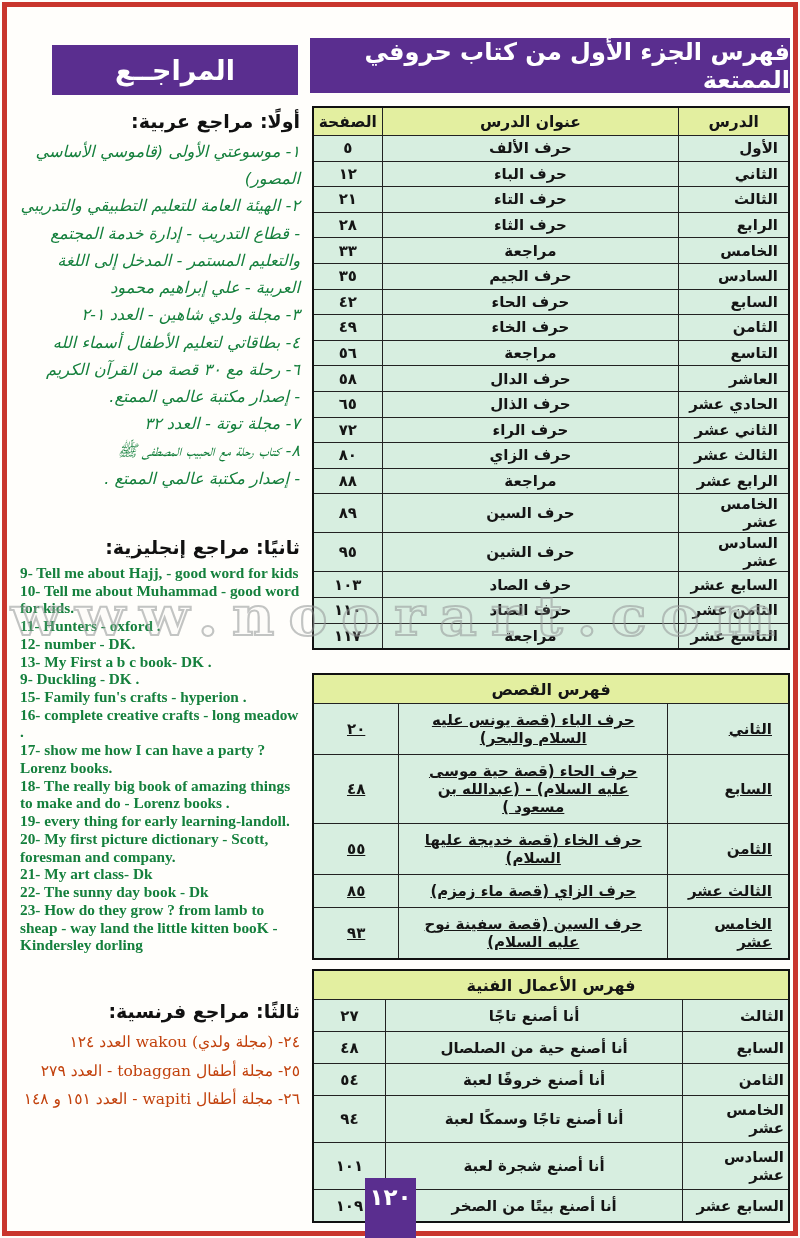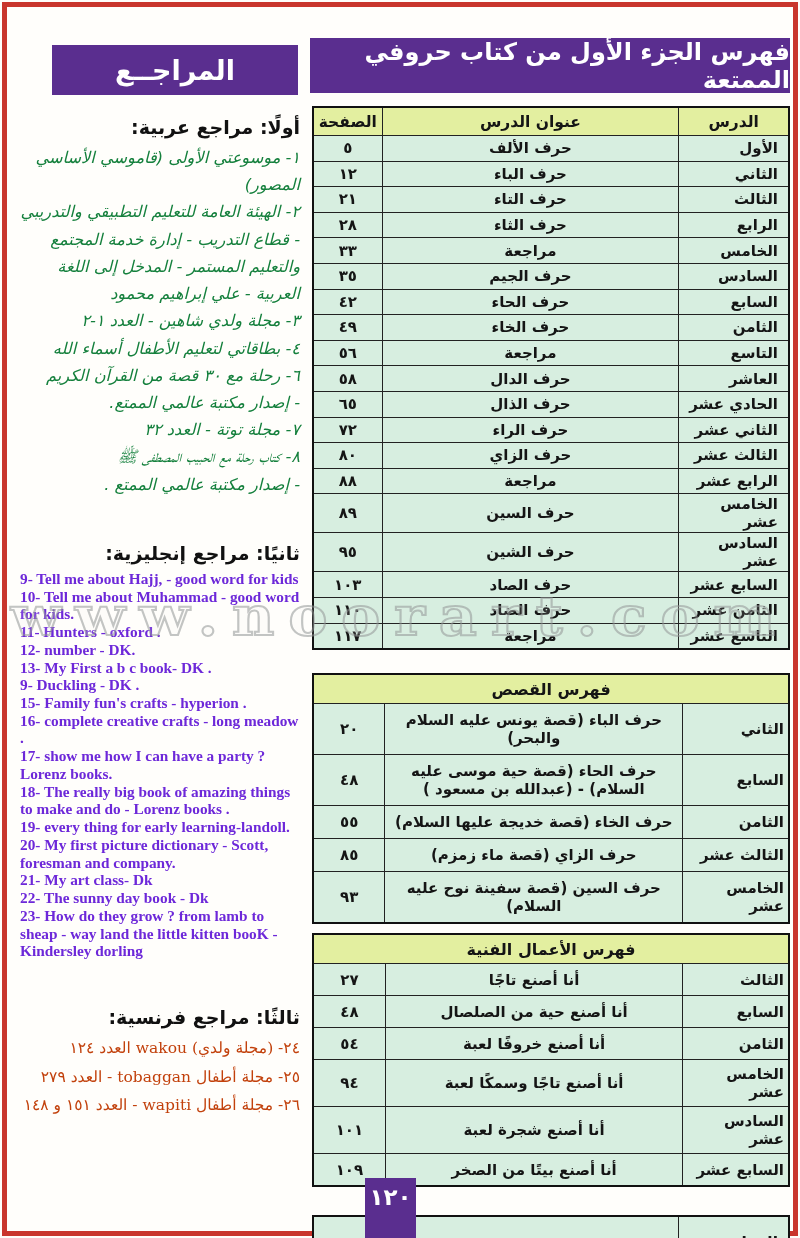--- a/index.html
+++ b/index.html
@@ -17,29 +17,29 @@
   }
   
   .left-col{
     position:absolute;top:45px;left:20px;width:280px;z-index:2;
     direction:rtl;text-align:right;
   }
   .left-title{width:246px;height:50px;font-size:27px;margin:0 2px 0 auto;}
   .sec-heading{
     font-weight:bold;font-size:19px;margin:0 0 6px 0;color:#111;
   }
-  .ref-section{margin-top:21px;}
+  .ref-section{margin-top:15px;}
   .ref-section.ar .ref-item{
     font-size:16.2px;line-height:1.68;white-space:pre-line;color:#15803d;font-style:italic;
   }
   .ref-section.en{margin-top:44px;}
   .ref-section.en .ref-item{
     direction:ltr;text-align:left;
     font-family:"Liberation Serif",serif;font-weight:bold;
-    font-size:15.3px;line-height:1.16;color:#6d28d9;
+    font-size:15.3px;line-height:1.16;color:#15803d;
   }
   .ref-section.fr{margin-top:46px;}
   .ref-section.fr .ref-item{
     font-size:15.5px;line-height:1.85;color:#c2410c;
     font-family:"DejaVu Serif",serif;
   }
   
   .main-col{position:absolute;top:38px;left:310px;width:480px;z-index:2;direction:rtl;}
   .main-title{width:480px;height:55px;font-size:24px;}
   table{
@@ -50,21 +50,21 @@
   table{border:2.5px solid #111;}
   .t-lessons{margin-top:13px;}
   .t-lessons th{background:#e3efa0;font-size:15.5px;height:25px;}
   .t-lessons td{background:#d7eee0;font-size:15px;height:22.6px;text-align:center;}
   .c-lesson{width:100px;}
   .c-title{width:308px;}
   .c-page{width:66px;}
   td.c-lesson{text-align:right !important;padding-right:10px;}
   .band{background:#e3efa0;font-size:16px;height:26px;text-align:center;}
   .t-stories{margin-top:23px;}
-  .t-stories td{background:#d7eee0;font-size:15px;text-align:center;padding:7px 4px;}
+  .t-stories td{background:#d7eee0;font-size:15px;text-align:center;padding:7px 16px;text-decoration:underline;}
   .t-arts{margin-top:9px;}
   .t-arts td{background:#d7eee0;font-size:15px;text-align:center;padding:5px 4px;height:21px;}
   .t-refs{margin-top:28px;}
   .t-refs td{background:#d7eee0;font-size:15.5px;text-align:center;height:50px;}
   
   .watermark{
     position:absolute;top:584px;left:0;width:800px;z-index:20;
     font-family:"DejaVu Serif",serif;font-weight:bold;font-size:54px;
     letter-spacing:13px;white-space:nowrap;text-align:center;
     color:rgba(235,235,235,0.12);

